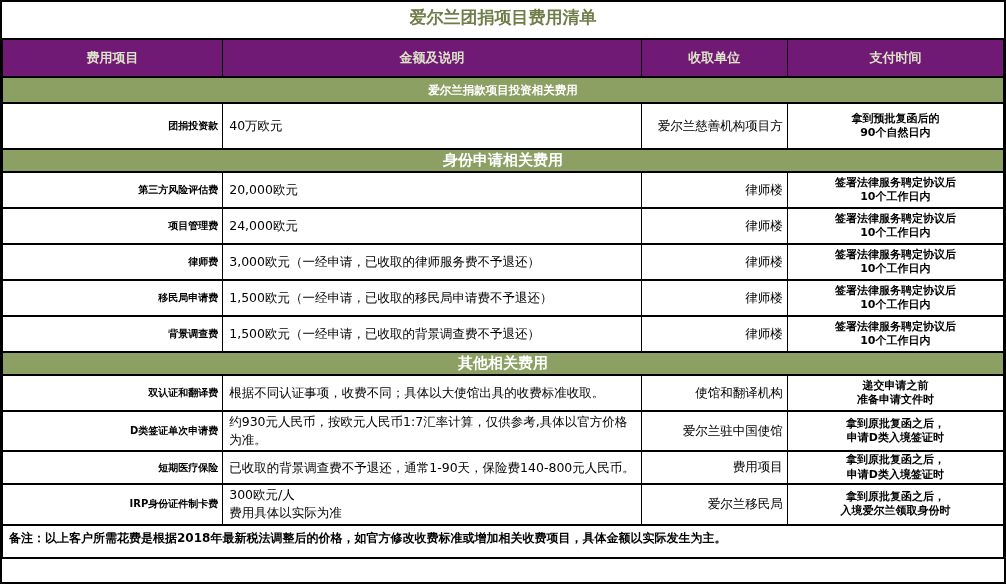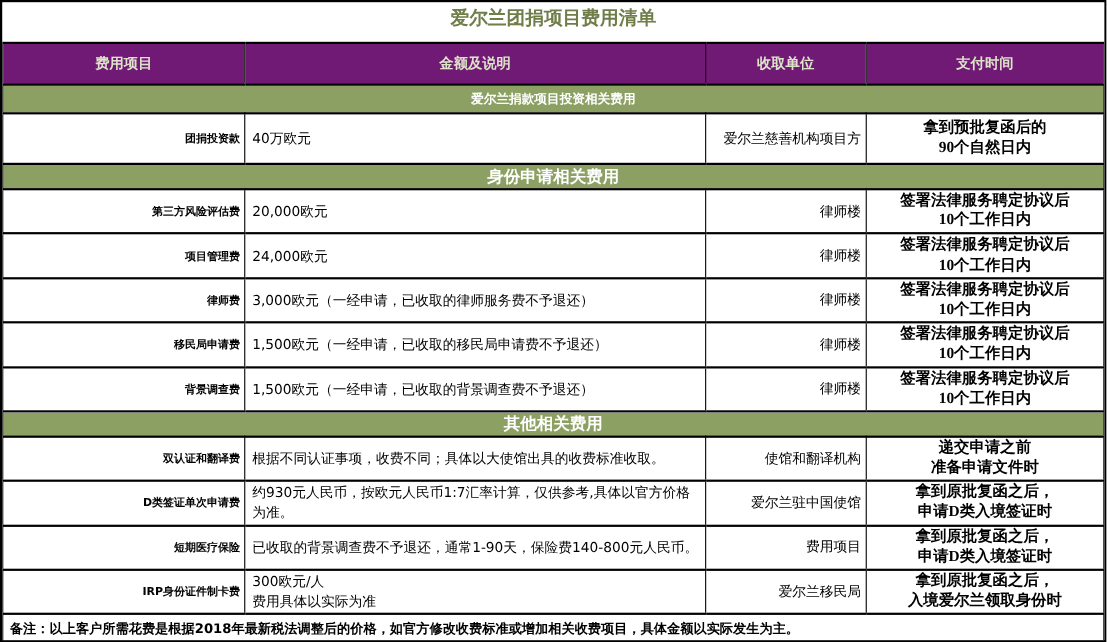--- a/index.html
+++ b/index.html
@@ -22,21 +22,21 @@
     height:38px;text-align:center;
   }
   .section-band{
     background:#8ca063;color:#ffffff;text-align:center;font-weight:bold;
   }
   .band-small{font-size:11.5px;height:26px;}
   .band-big{font-size:15px;height:16px;}
   td.item{font-weight:bold;font-size:10px;text-align:right;}
   td.amount{font-size:12.5px;text-align:left;padding-left:6px;white-space:pre-line;line-height:1.45;}
   td.unit{font-size:12.5px;text-align:right;}
-  td.time{font-weight:bold;font-size:14px;text-align:center;white-space:pre-line;line-height:1.3;font-family:Liberation Serif, serif;}
+  td.time{font-weight:bold;font-size:11px;text-align:center;white-space:pre-line;line-height:1.3;}
   tr.r-tall td{height:46px;}
   tr.r-std td{height:36px;}
   tr.r-short td{height:33px;}
   td.footnote{
     font-weight:bold;font-size:12px;text-align:left;vertical-align:top;
     padding:5px 6px;height:33px;line-height:1.3;
   }
 </style>
 </head>
 <body>

